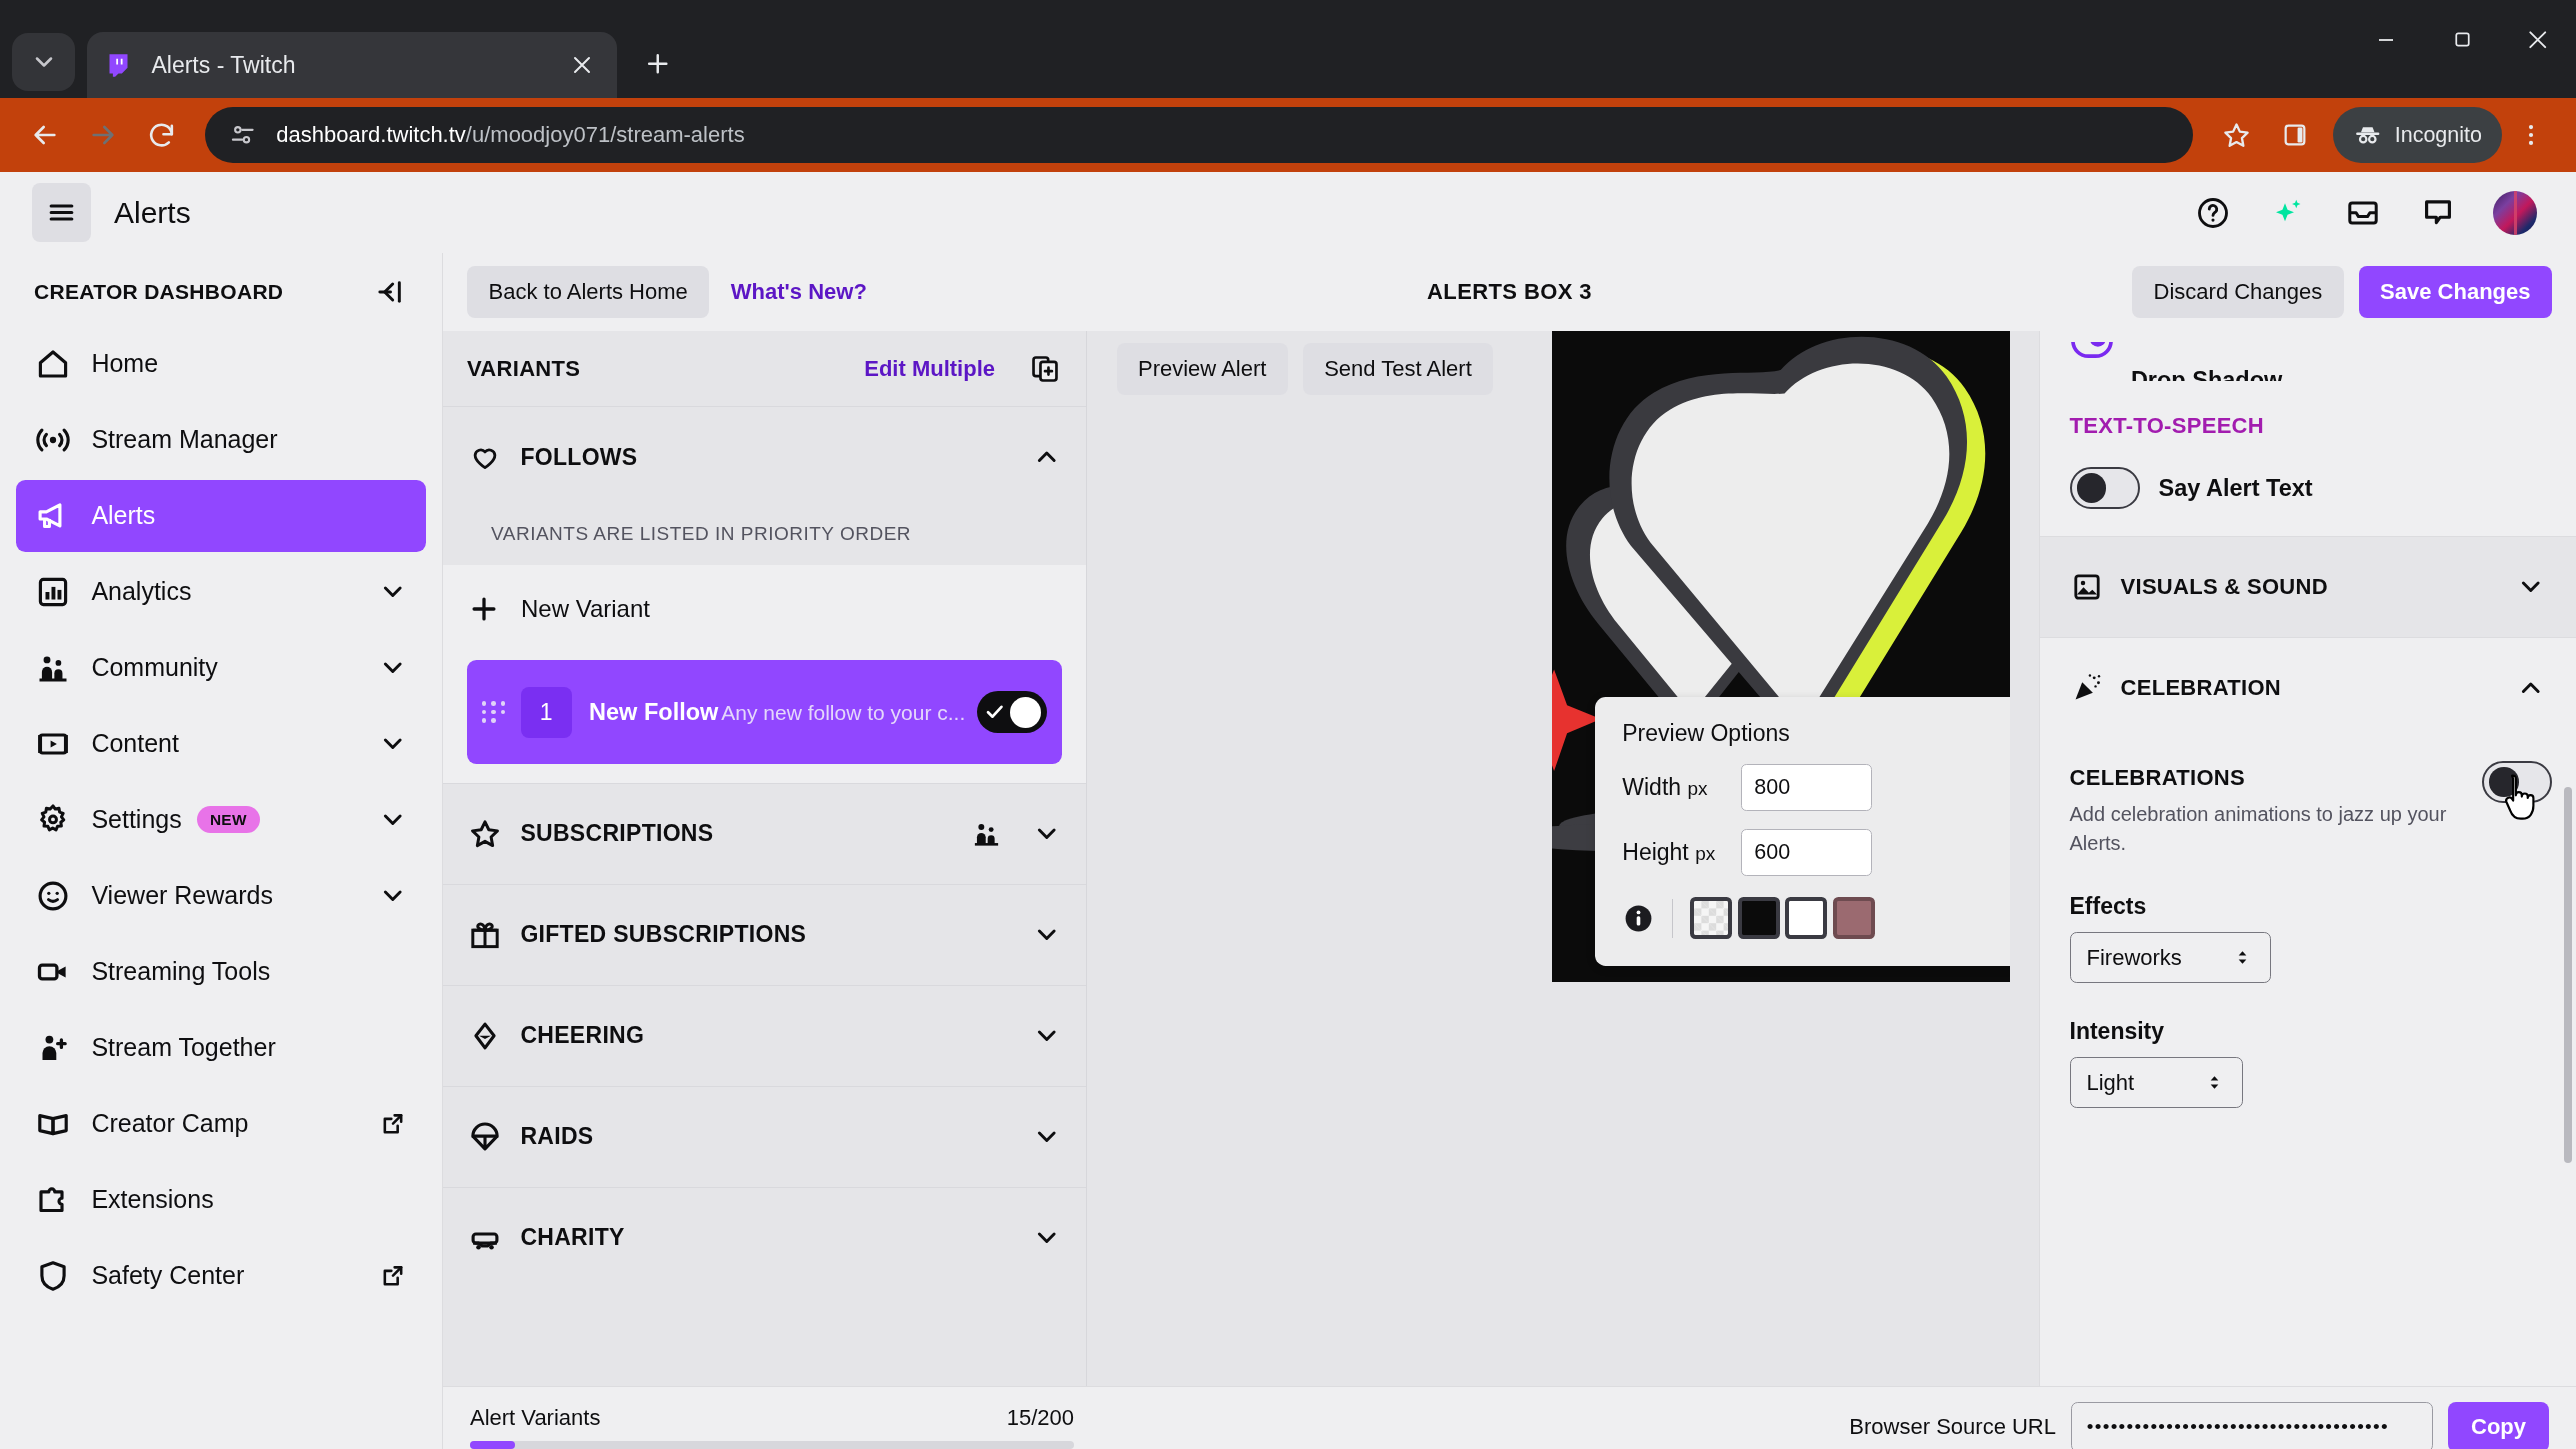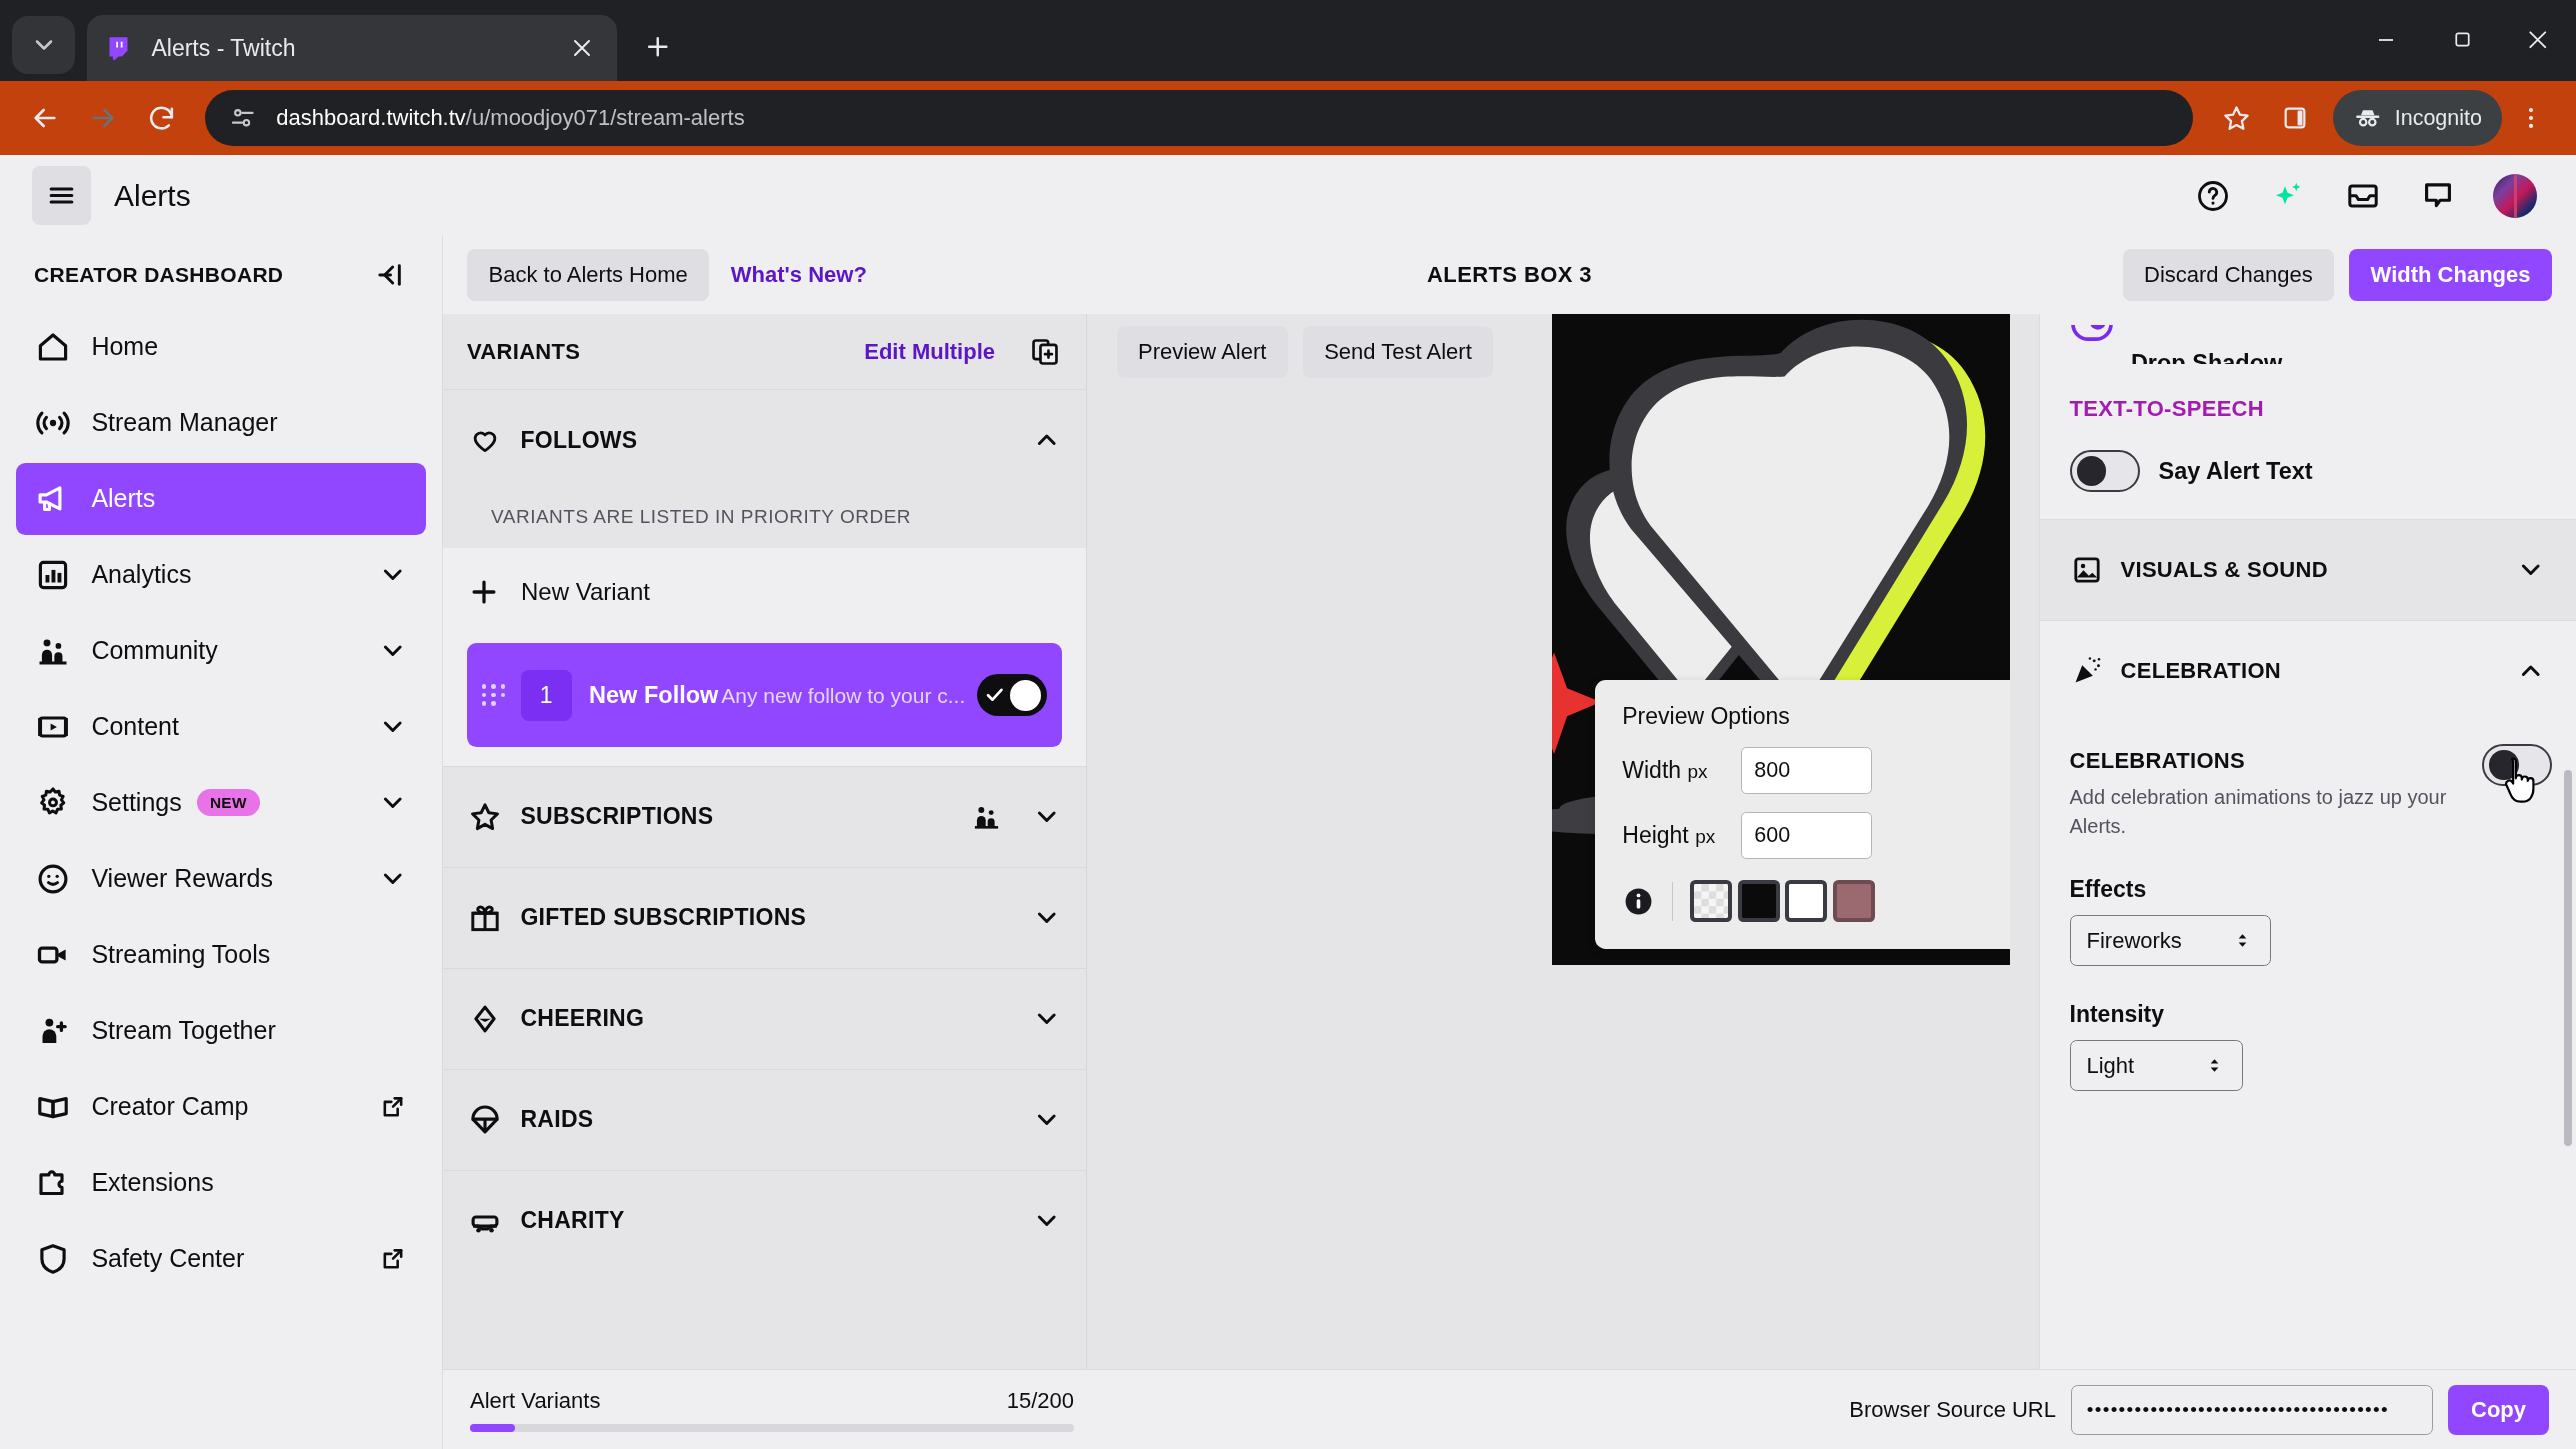--- a/index.html
+++ b/index.html
@@ -7,21 +7,21 @@
     width: 2576px; height: 1449px;
     background: #202124;
     font-family: "Liberation Sans", sans-serif;
     overflow: hidden;
   }
 
   
   #browser-chrome { width: 2576px; background: #202124; }
 
   #tabstrip {
-    height: 81px; display: flex; align-items: flex-end;
+    height: 98px; display: flex; align-items: flex-end;
     padding-left: 6.7px; position: relative;
   }
   #tab-search-btn {
     width: 63px; height: 58px; border-radius: 16px;
     background: #333438; display: flex; align-items: center; justify-content: center;
     margin-bottom: 6.7px; margin-left: 5.4px; flex: none;
   }
   #tab-search-btn svg { width: 28px; height: 28px; }
   .tab {
     height: 66px; width: 530px; border-radius: 16px 16px 0 0;
@@ -642,21 +642,21 @@
     </div>
 
     <div id="content">
 
       <div id="content-toolbar">
         <div class="btn btn-secondary">Back to Alerts Home</div>
         <div class="btn-link">What's New?</div>
         <div id="alerts-box-title">ALERTS BOX 3</div>
         <div id="toolbar-right">
           <div class="btn btn-secondary">Discard Changes</div>
-          <div class="btn btn-primary">Width Changes</div>
+          <div class="btn btn-primary">Save Changes</div>
         </div>
       </div>
 
       <div id="main-row">
 
         <div id="variants-col">
           <div id="variants-head">
             <span id="variants-head-label">VARIANTS</span>
             <span id="edit-multiple">Edit Multiple</span>
             <span id="dup-icon">

